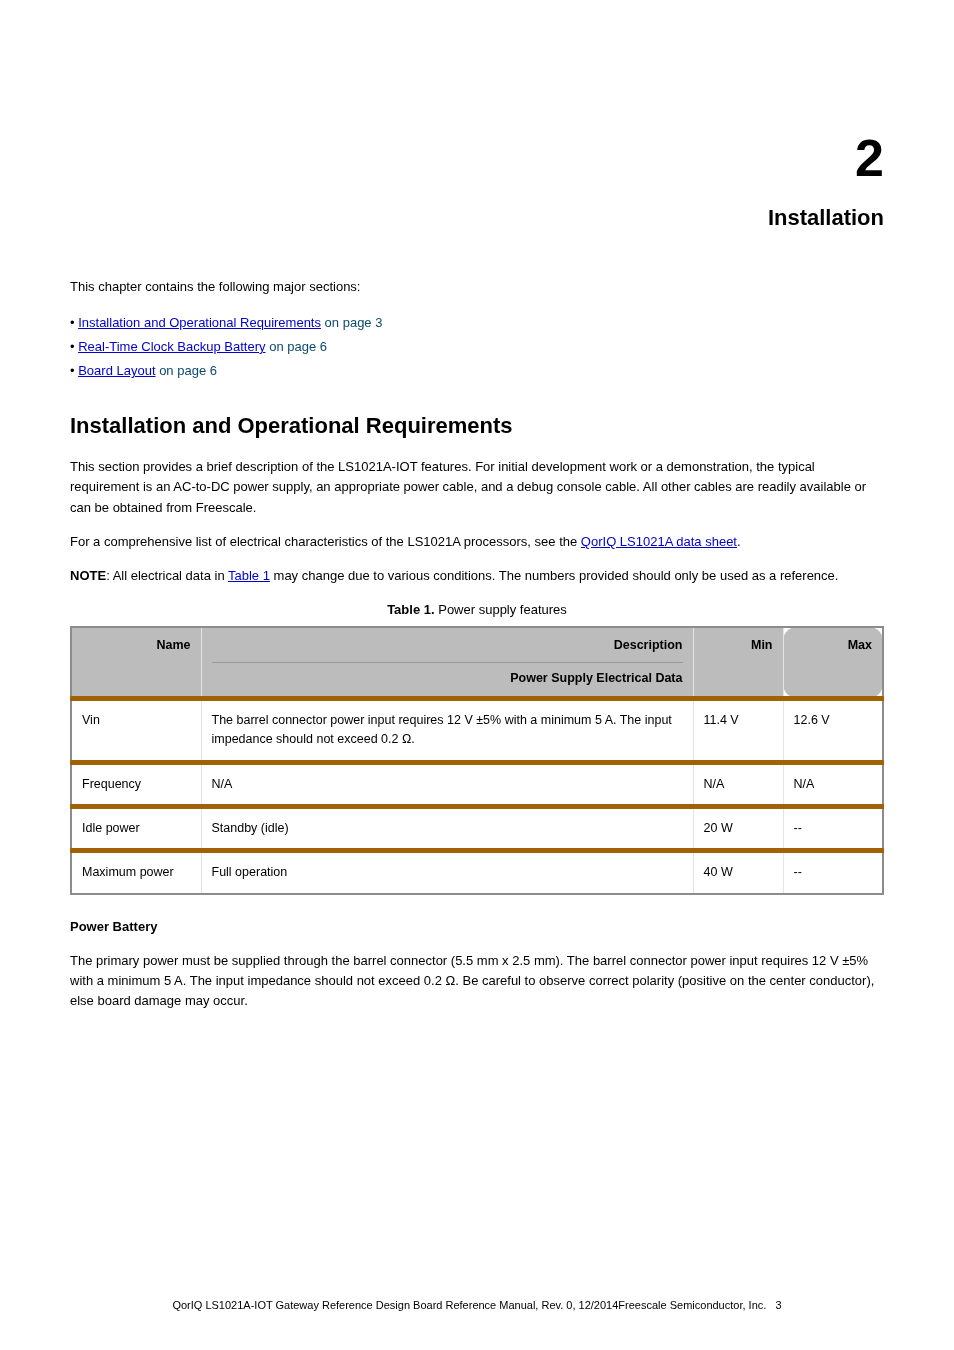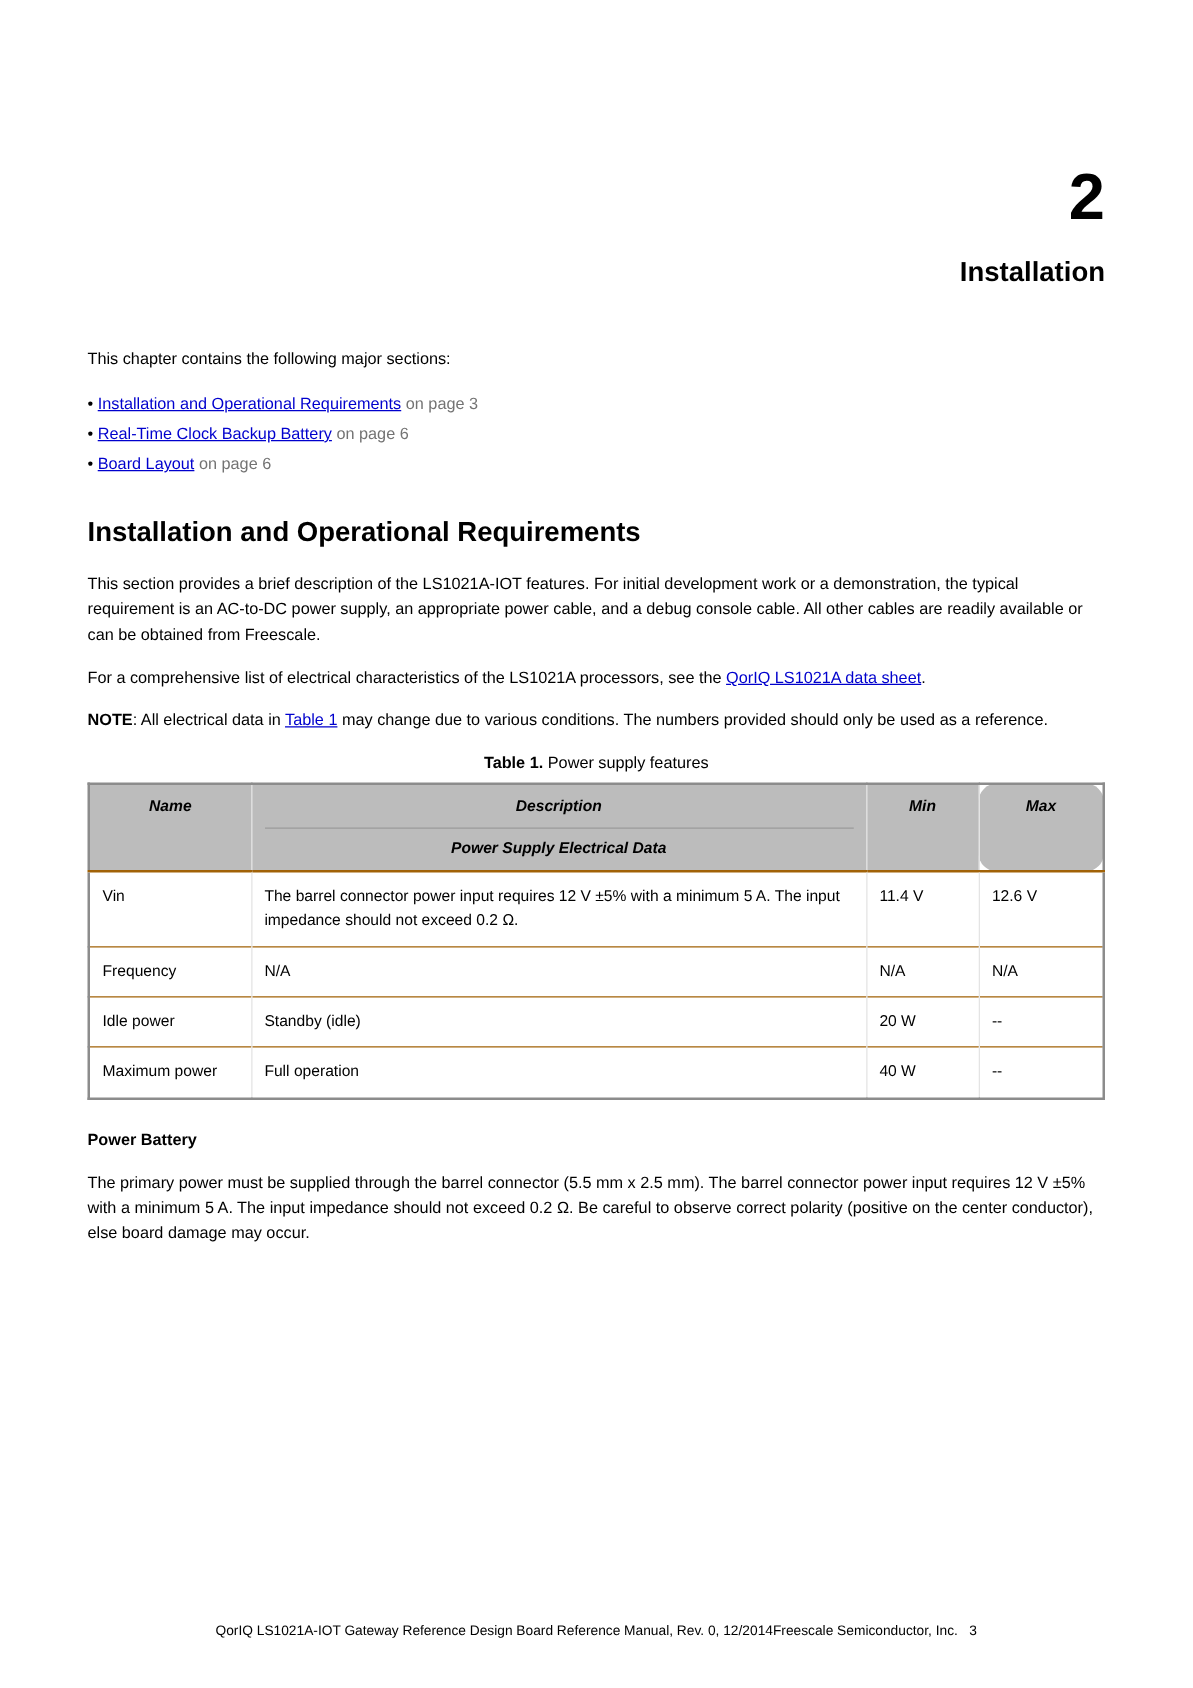--- a/index.html
+++ b/index.html
@@ -30,51 +30,50 @@
     margin-bottom: 16px;
   }
   .toc {
     margin-bottom: 28px;
   }
   .toc a, .link {
     color: #0000cd;
     text-decoration: underline;
   }
   .toc-row { margin-bottom: 4px; }
-  .toc-page { color: #737373; }
+  .toc-page { color: #0c4a6e; }
   h2.sec {
     font-size: 22px;
     font-weight: 700;
     margin: 10px 0 14px 0;
   }
   .para { margin-bottom: 14px; }
   .note-label { font-weight: 700; }
   .tbl-num { margin: 8px 0 6px 0; text-align: center; }
   table {
     width: 100%;
     border-collapse: collapse;
     border: 2px solid #8c8c8c;
     margin-bottom: 22px;
   }
   thead th {
     background: #bcbcbc;
     font-weight: 700;
-    text-align: center;
+    text-align: right;
     vertical-align: top;
     padding: 8px 10px;
     border-right: 1px solid #e4e4e4;
-    border-bottom: 2px solid #a16207;
+    border-bottom: 2px solid #8b5cf6;
     font-size: 12.5px;
-    font-style: italic;
   }
   thead th:last-child { border-right: none; border-radius: 14px; }
   tbody td {
     padding: 10px 10px;
     vertical-align: top;
-    border-top: 1px solid #a16207;
+    border-top: 5px solid #a16207;
     border-right: 1px solid #e4e4e4;
     font-size: 12.5px;
   }
   tbody td:last-child { border-right: none; }
   .col-name { width: 130px; }
   .col-min { width: 90px; }
   .col-max { width: 100px; }
   .footer {
     position: absolute;
     bottom: 36px;

